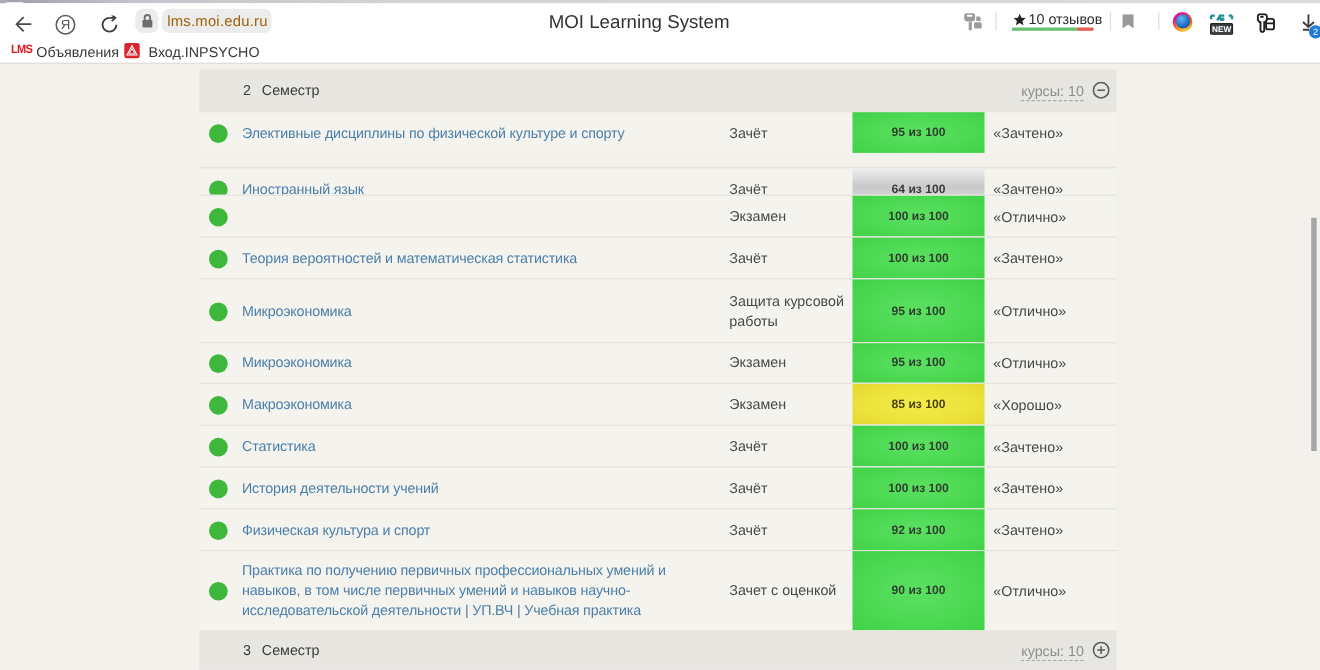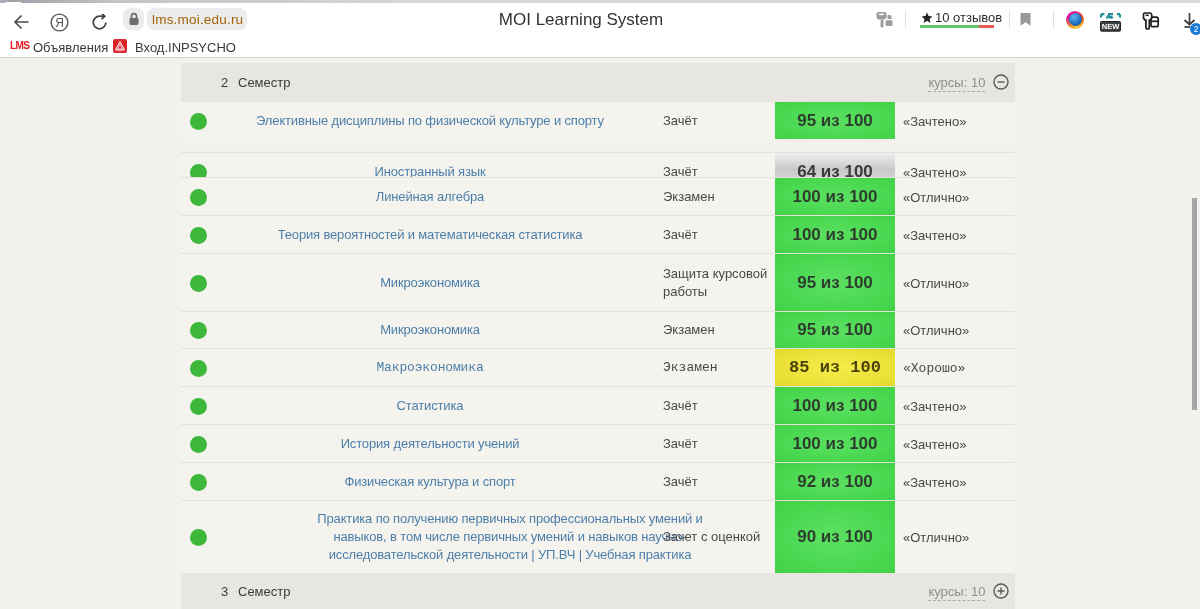--- a/index.html
+++ b/index.html
@@ -35,24 +35,24 @@
 #page { left:0; top:58px; width:1200px; height:551px; background:#f2f1ec; }
 #tablewrap { position:absolute; left:181px; top:0px; width:834px; height:551px; }
 .band { position:absolute; left:0; width:834px; background:#e8e6e1; }
 .band .num { position:absolute; left:40px; top:50%; transform:translateY(-50%); font-size:13px; color:#3b3b3b; }
 .band .sem { position:absolute; left:57px; top:50%; transform:translateY(-50%); font-size:13px; color:#3b3b3b; }
 .kursy { position:absolute; right:6px; top:50%; transform:translateY(-50%); font-size:13px; color:#8f8f8f; }
 .kursy .lnk { border-bottom:1px dashed #aaa; padding-bottom:1px; }
 .row { position:absolute; left:0; width:834px; background:#f4f3ee; border-top:1px solid #e3e1db; }
 .row:first-of-type { border-top:none; }
 .bullet { position:absolute; left:9px; top:50%; margin-top:-8px; width:17px; height:17px; border-radius:50%; background:#3db83a; }
-.cname { position:absolute; left:39px; top:50%; transform:translateY(-50%); width:420px; font-size:13px; line-height:18px; color:#4d7fa9; letter-spacing:-0.15px;text-align:center; }
+.cname { position:absolute; left:39px; top:50%; transform:translateY(-50%); width:420px; font-size:13px; line-height:18px; color:#4d7fa9; letter-spacing:-0.15px; }
 .ctype { position:absolute; left:482px; top:50%; transform:translateY(-50%); width:110px; font-size:13px; line-height:18px; color:#484848; }
 .badge { position:absolute; left:594px; top:0; bottom:0; width:120px; text-align:center;
-  display:flex; align-items:center; justify-content:center; font-size:17px; font-weight:bold; color:#2e3e2e; }
+  display:flex; align-items:center; justify-content:center; font-size:11px; font-weight:bold; color:#2e3e2e; }
 .bgreen { background:radial-gradient(ellipse at center,#5ce061 0%,#4cd953 55%,#41d148 100%); }
 .bgrey { background:linear-gradient(to bottom,#efefef 0%,#c9c9c9 45%,#d4d4d4 70%,#e9e9e9 100%); color:#3a3a3a; }
 .byellow { background:radial-gradient(ellipse at center,#f5ec4b 0%,#ece23a 60%,#e2d82e 100%); color:#4a420a; }
 .cres { position:absolute; left:722px; top:50%; transform:translateY(-50%); font-size:13px; color:#484848; }
 
 
 #sthumb { left:1192px; top:140px; width:5px; height:212px; background:#a6a6a6; }
 </style>
 </head>
 <body>
@@ -175,21 +175,20 @@
       </div>
       <div class="row" style="top:94px;height:38px;">
         <span class="bullet"></span>
         <div class="cname">Иностранный язык</div>
         <div class="ctype">Зачёт</div>
         <div class="badge bgrey">64 из 100</div>
         <div class="cres">«Зачтено»</div>
       </div>
       <div class="row" style="top:119px;height:38px;">
         <span class="bullet"></span>
-        <div class="cname">Линейная алгебра</div>
         <div class="ctype">Экзамен</div>
         <div class="badge bgreen">100 из 100</div>
         <div class="cres">«Отлично»</div>
       </div>
       <div class="row" style="top:157px;height:38px;">
         <span class="bullet"></span>
         <div class="cname">Теория вероятностей и математическая статистика</div>
         <div class="ctype">Зачёт</div>
         <div class="badge bgreen">100 из 100</div>
         <div class="cres">«Зачтено»</div>
@@ -201,21 +200,21 @@
         <div class="badge bgreen">95 из 100</div>
         <div class="cres">«Отлично»</div>
       </div>
       <div class="row" style="top:253px;height:37px;">
         <span class="bullet"></span>
         <div class="cname">Микроэкономика</div>
         <div class="ctype">Экзамен</div>
         <div class="badge bgreen">95 из 100</div>
         <div class="cres">«Отлично»</div>
       </div>
-      <div class="row" style="top:290px;height:38px;font-family:Liberation Mono, monospace;">
+      <div class="row" style="top:290px;height:38px;">
         <span class="bullet"></span>
         <div class="cname">Макроэкономика</div>
         <div class="ctype">Экзамен</div>
         <div class="badge byellow">85 из 100</div>
         <div class="cres">«Хорошо»</div>
       </div>
       <div class="row" style="top:328px;height:38px;">
         <span class="bullet"></span>
         <div class="cname">Статистика</div>
         <div class="ctype">Зачёт</div>

